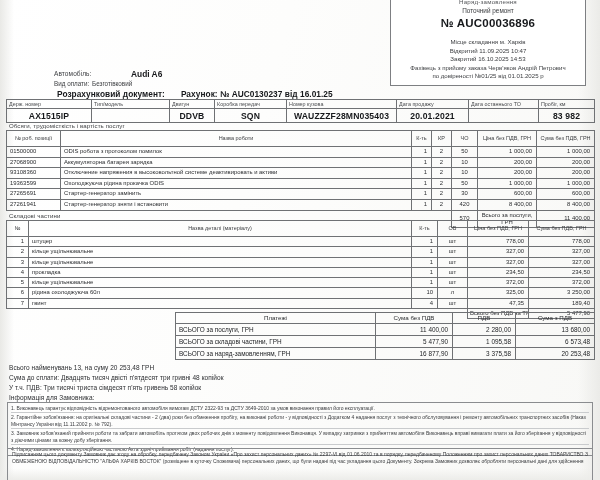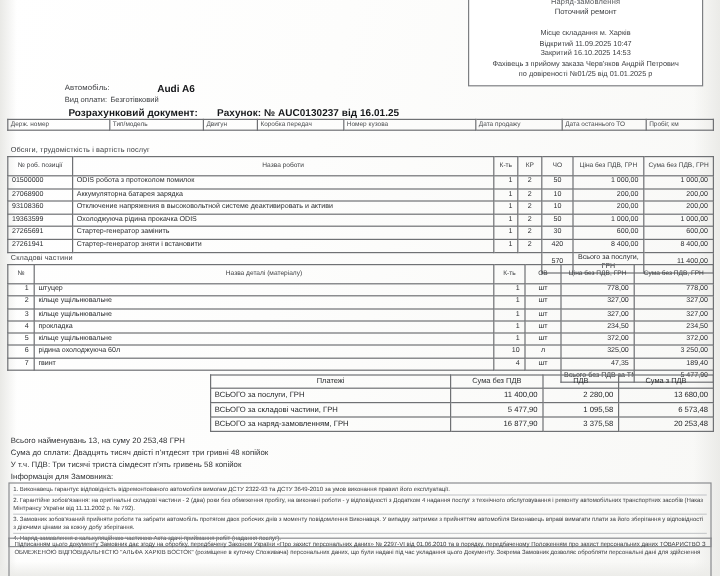--- a/index.html
+++ b/index.html
@@ -294,20 +294,21 @@
 <body>
 
 <div class="page">
   <div class="scan-shade-left"></div>
   <div class="scan-shade-right"></div>
   <div class="scan-shade-bottom"></div>
 
   <div class="header-box">
     <div class="hb-doctype">Наряд-замовлення</div>
     <div class="hb-subtype">Поточний ремонт</div>
+    <div class="hb-number">№ AUC00036896</div>
     <div class="hb-gap"></div>
     <div class="hb-line">Місце складання м. Харків</div>
     <div class="hb-line">Відкритий  11.09.2025 10:47</div>
     <div class="hb-line">Закритий  16.10.2025 14:53</div>
     <div class="hb-line">Фахівець з прийому заказа Черв'яков Андрій Петрович</div>
     <div class="hb-line">по довіреності №01/25 від 01.01.2025 р</div>
   </div>
 
   <div class="meta-auto">Автомобіль:</div>
   <div class="meta-auto-val">Audi A6</div>
@@ -332,20 +333,30 @@
         <tr>
       <th>Держ. номер</th>
       <th>Тип/модель</th>
       <th>Двигун</th>
       <th>Коробка передач</th>
       <th>Номер кузова</th>
       <th>Дата продажу</th>
       <th>Дата останнього ТО</th>
       <th>Пробіг, км</th>
     </tr>
+    <tr>
+      <td>AX1515IP</td>
+      <td></td>
+      <td>DDVB</td>
+      <td>SQN</td>
+      <td>WAUZZZF28MN035403</td>
+      <td>20.01.2021</td>
+      <td></td>
+      <td>83 982</td>
+    </tr>
   </tbody>
     </table>
 
   <div class="section-caption" id="cap-works">Обсяги, трудомісткість і вартість послуг</div>
 
   <table class="works-table">
     <colgroup>
       <col style="width:54px">
         <col style="width:351px">
         <col style="width:20px">

